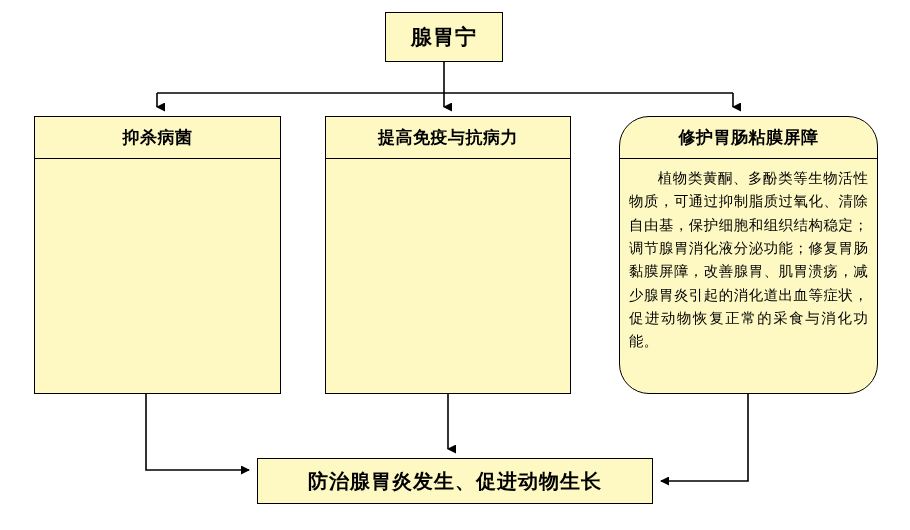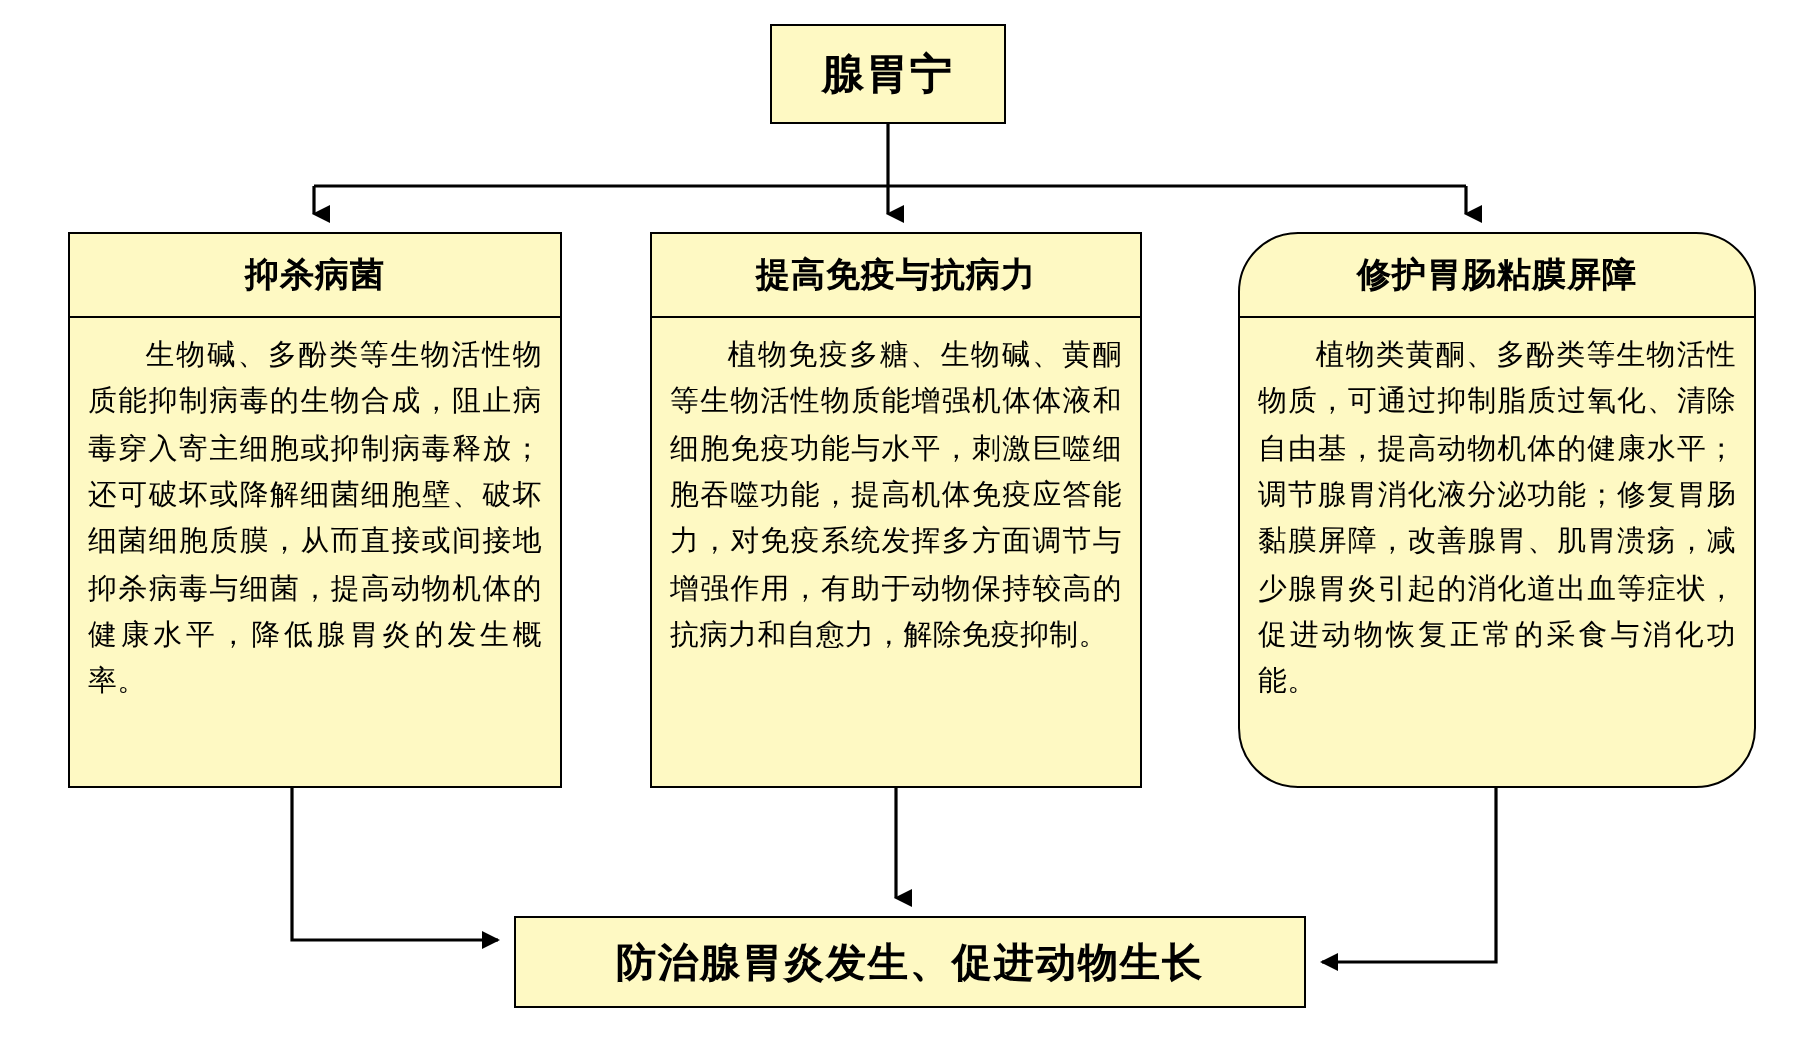--- a/index.html
+++ b/index.html
@@ -132,30 +132,28 @@
 
     <path d="M748,394 L748,481 L661,481" stroke="#000000" stroke-width="1.6" fill="none" marker-end="url(#arrow-left)"></path>
   </svg>
 
   <div class="box" id="root-box">
     <span class="root-label">腺胃宁</span>
   </div>
 
   <div class="box branch-box" id="branch-box-0">
     <div class="branch-title">抑杀病菌</div>
-    <div class="branch-body">生物碱、多酚类等生物活性物质能抑制病毒的生物合成，阻止病毒穿入寄主细胞或抑制病毒释放；还可破坏或降解细菌细胞壁、破坏细菌细胞质膜，从而直接或间接地抑杀病毒与细菌，提高动物机体的健康水平，降低腺胃炎的发生概率。</div>
   </div>
 
   <div class="box branch-box" id="branch-box-1">
     <div class="branch-title">提高免疫与抗病力</div>
-    <div class="branch-body">植物免疫多糖、生物碱、黄酮等生物活性物质能增强机体体液和细胞免疫功能与水平，刺激巨噬细胞吞噬功能，提高机体免疫应答能力，对免疫系统发挥多方面调节与增强作用，有助于动物保持较高的抗病力和自愈力，解除免疫抑制。</div>
   </div>
 
   <div class="box branch-box" id="branch-box-2">
     <div class="branch-title">修护胃肠粘膜屏障</div>
-    <div class="branch-body">植物类黄酮、多酚类等生物活性物质，可通过抑制脂质过氧化、清除自由基，提高动物机体的健康水平；调节腺胃消化液分泌功能；修复胃肠黏膜屏障，改善腺胃、肌胃溃疡，减少腺胃炎引起的消化道出血等症状，促进动物恢复正常的采食与消化功能。</div>
+    <div class="branch-body">植物类黄酮、多酚类等生物活性物质，可通过抑制脂质过氧化、清除自由基，保护细胞和组织结构稳定；调节腺胃消化液分泌功能；修复胃肠黏膜屏障，改善腺胃、肌胃溃疡，减少腺胃炎引起的消化道出血等症状，促进动物恢复正常的采食与消化功能。</div>
   </div>
 
   <div class="box" id="result-box">
     <span class="result-label">防治腺胃炎发生、促进动物生长</span>
   </div>
 
 </div>
 
 </body></html>

